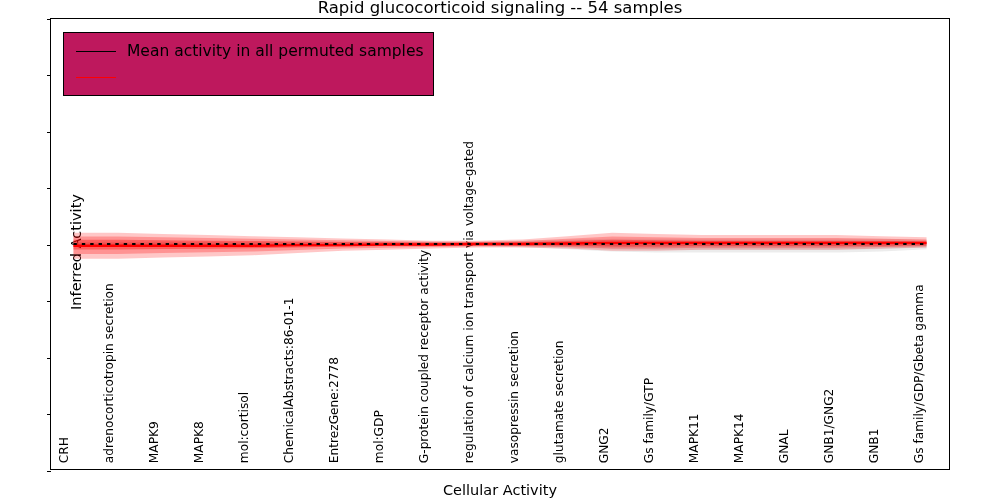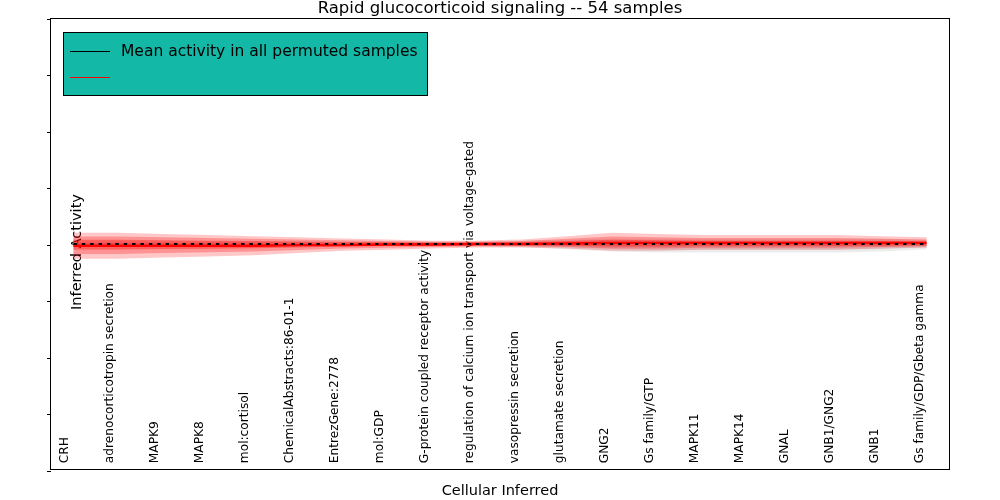--- a/index.html
+++ b/index.html
@@ -76,22 +76,22 @@
     left:0;top:0;right:0;bottom:0;
     overflow:hidden;
   }
   .plot-area svg{display:block;width:100%;height:100%;}
 
   
   .legend{
     position:absolute;
     left:12px;top:13px;
     border:1.1px solid #000;
-    background:#14b8a6;
-    padding:5px 9px 5px 0;
+    background:#be185d;
+    padding:5px 9px 5px 6px;
     box-sizing:border-box;
   }
   .legend-row{
     display:flex;
     align-items:center;
     height:26px;
   }
   .legend-swatch{
     width:40px;height:0;
     border-top-width:1.6px;
@@ -168,15 +168,15 @@
         <span class="legend-swatch" id="sw0" style="border-top-color: rgb(0, 0, 0);"></span>
         <span class="legend-text">Mean activity in all permuted samples</span>
       </div>
       <div class="legend-row">
         <span class="legend-swatch" id="sw1" style="border-top-color: rgb(255, 0, 0);"></span>
       </div>
     </div>
 
   </div>
 
-  <div class="xlabel">Cellular Inferred</div>
+  <div class="xlabel">Cellular Activity</div>
 
 </div>
 
 </body></html>

